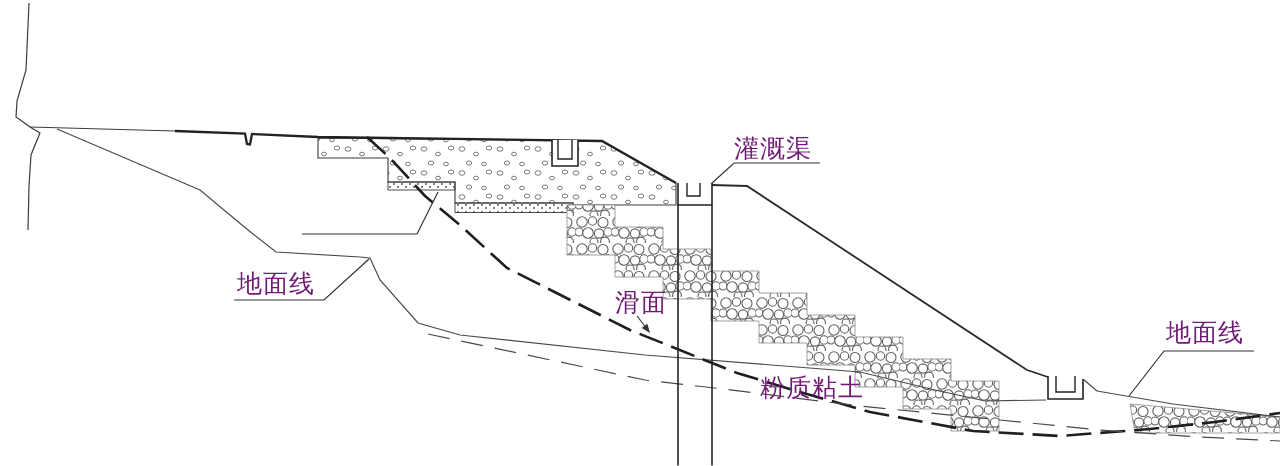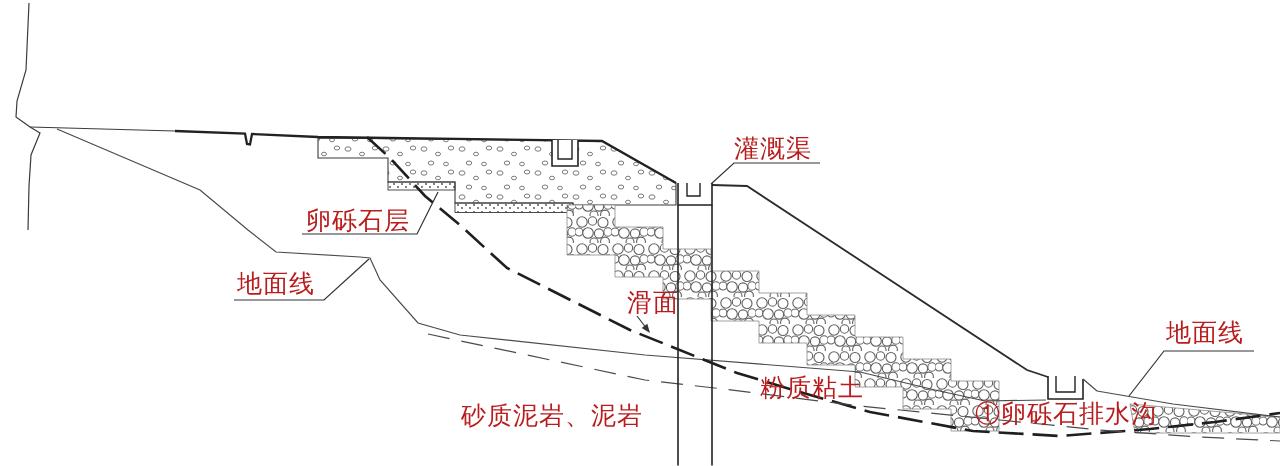--- a/index.html
+++ b/index.html
@@ -1,19 +1,19 @@
 <!DOCTYPE html>
 <html><head>
 <meta charset="utf-8">
 <style>
   html,body{margin:0;padding:0;background:#ffffff;}
   #stage{position:relative;width:1280px;height:466px;background:#ffffff;overflow:hidden;
          font-family:"Liberation Serif","DejaVu Serif",serif;}
   #stage svg{position:absolute;left:0;top:0;}
-  .lbl{position:absolute;color:#b91c1c;font-size:25px;line-height:1.05;white-space:nowrap;
+  .lbl{position:absolute;color:#701a75;font-size:25px;line-height:1.05;white-space:nowrap;
        letter-spacing:1px;user-select:none;}
 </style>
 </head>
 <body>
 
 <div id="stage">
 <svg width="1280" height="466" viewBox="0 0 1280 466">
   <defs>
 
     <pattern id="dots" width="38" height="24" patternUnits="userSpaceOnUse">
@@ -82,20 +82,17 @@
 
   <path d="M820,163 L734,163 L711,184" fill="none" stroke="#333333" stroke-width="1.2"></path>
   <path d="M302,234 L417,234 L438,192" fill="none" stroke="#333333" stroke-width="1.2"></path>
   <path d="M234,300 L324,300 L369,259" fill="none" stroke="#333333" stroke-width="1.2"></path>
   <path d="M1254,351 L1164,351 L1129,396" fill="none" stroke="#333333" stroke-width="1.2"></path>
   <line x1="637" y1="316" x2="647" y2="329" stroke="#333333" stroke-width="1.2"></line>
   <polygon points="650,333 641.7,328 647.3,323.8" fill="#333333"></polygon>
 </svg>
 
   <div class="lbl" style="left:734px;top:136px;">灌溉渠</div>
-  <div class="lbl" style="left:306px;top:208px;">卵砾石层</div>
   <div class="lbl" style="left:237px;top:271px;">地面线</div>
-  <div class="lbl" style="left:615px;top:290px;margin-left:12px;">滑面</div>
+  <div class="lbl" style="left:615px;top:290px;">滑面</div>
   <div class="lbl" style="left:760px;top:375px;">粉质粘土</div>
-  <div class="lbl" style="left:461px;top:403px;">砂质泥岩、泥岩</div>
-  <div class="lbl" style="left:975px;top:401px;">①卵砾石排水沟</div>
   <div class="lbl" style="left:1166px;top:320px;">地面线</div>
 </div>
 
 </body></html>

